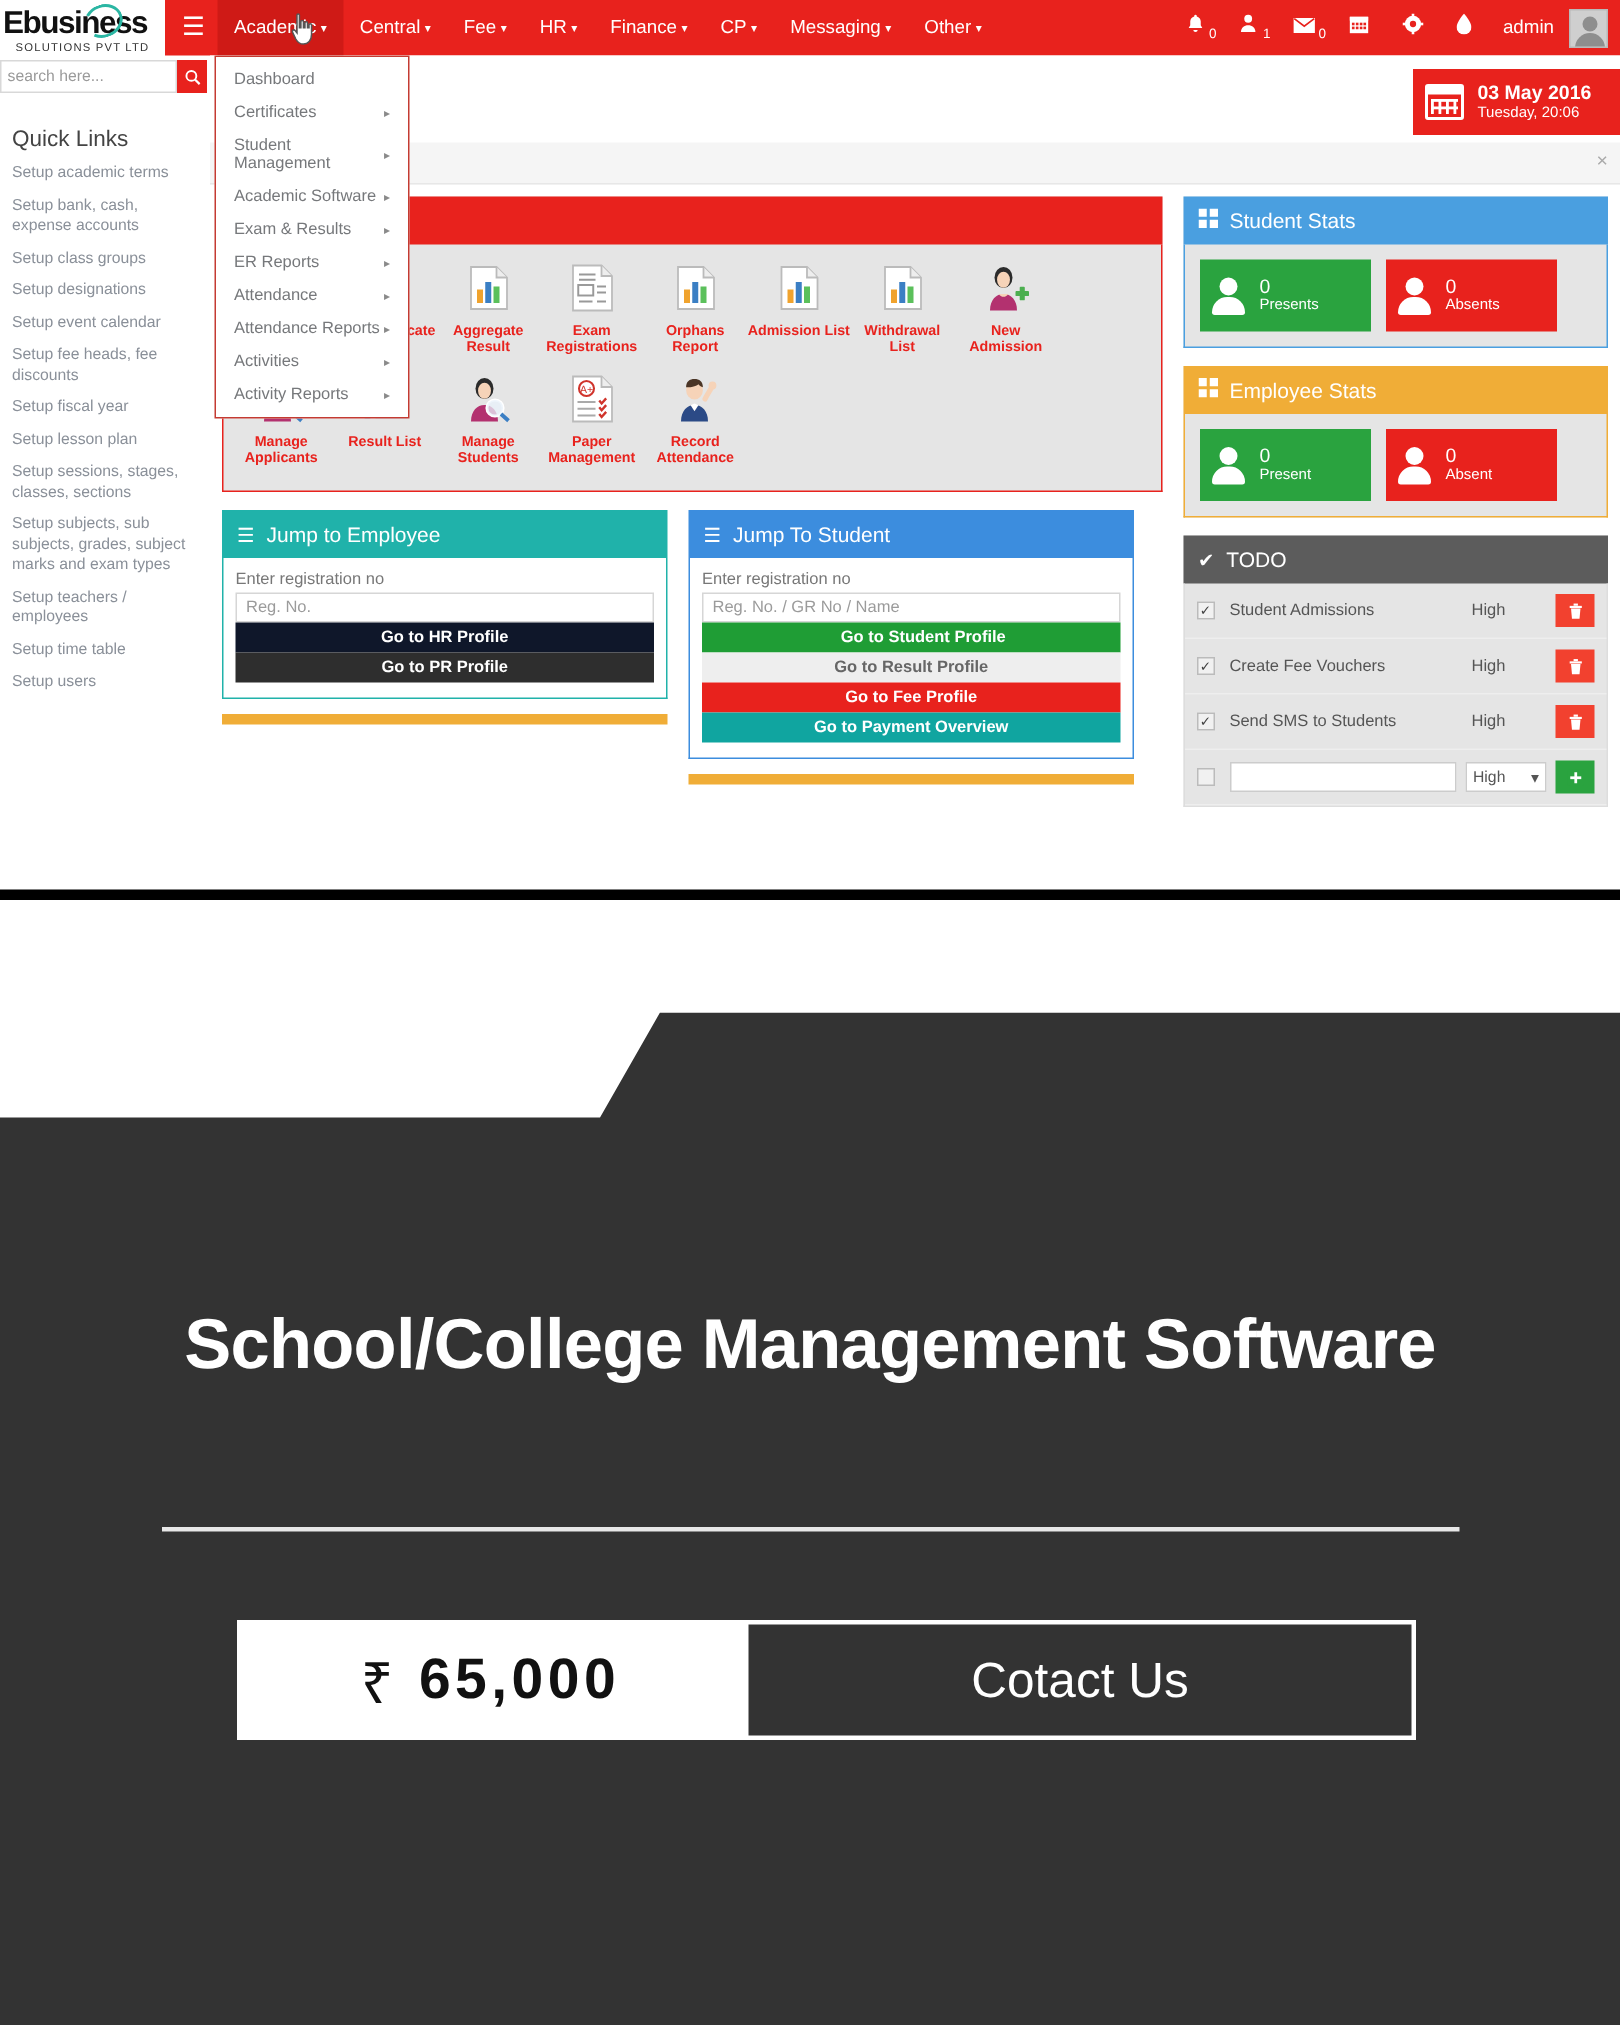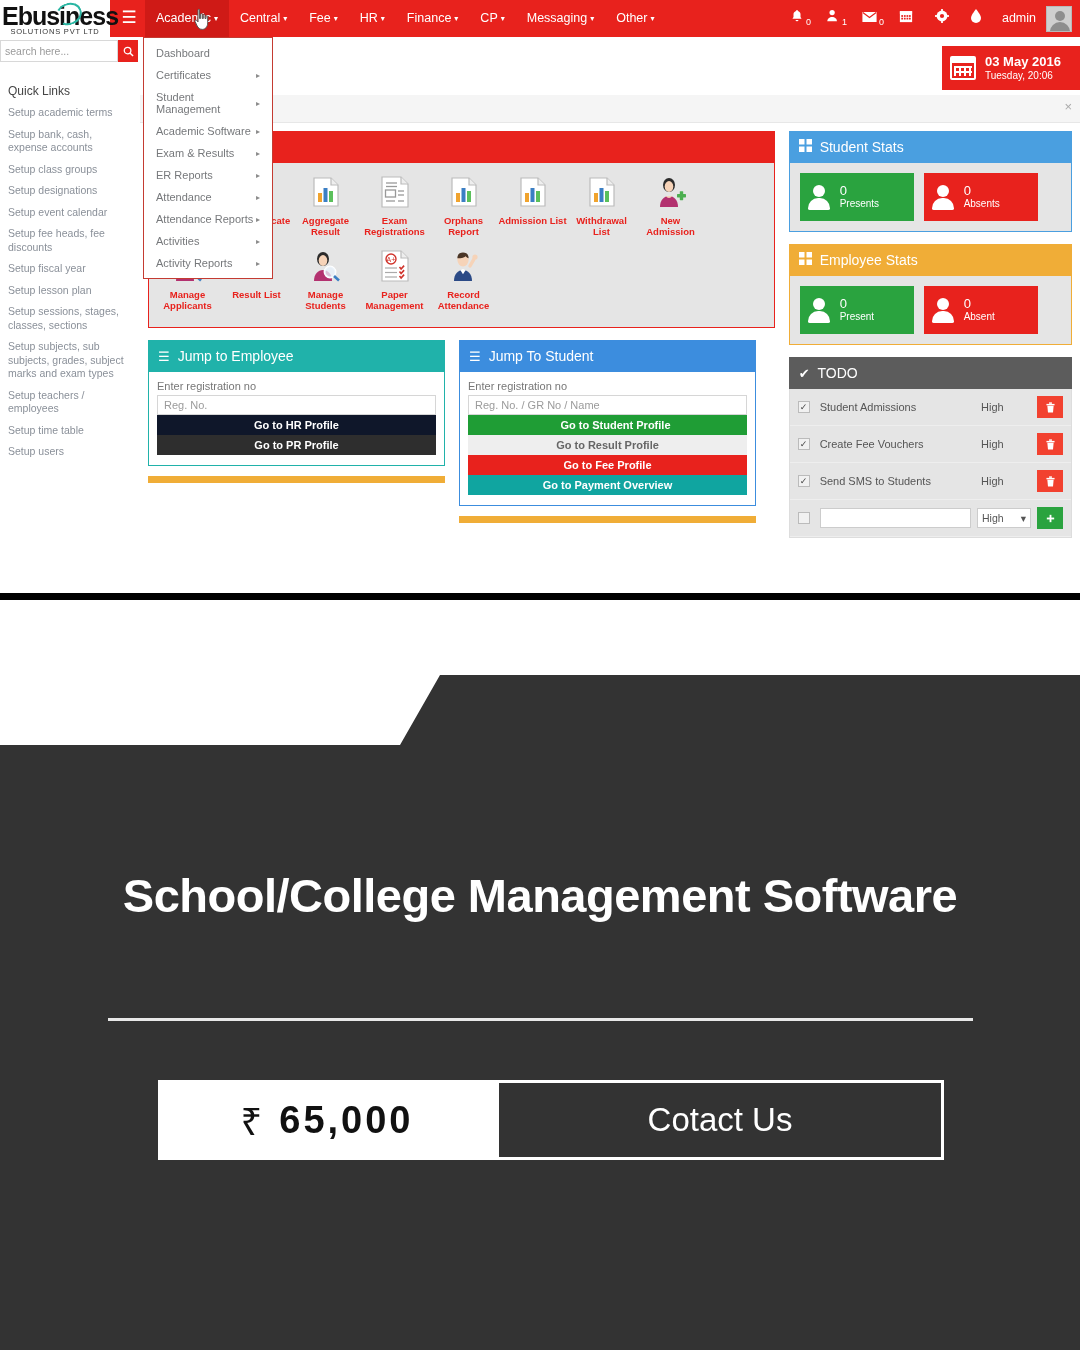--- a/index.html
+++ b/index.html
@@ -57,21 +57,21 @@
     content:""; position:absolute; left:3px; top:15px; width:20px; height:12px;
     border-radius:10px 10px 0 0; background:#8e8e8e;
   }
 
   
   .logo-panel {
     position:absolute; left:0; top:0; width:110px; height:72px;
     background:#fff; z-index:6; padding:3px 0 0 0;
   }
   .logo-main {
-    font-family:"Liberation Sans", sans-serif; font-weight:bold; font-size:25px;
+    font-family:"Liberation Sans", sans-serif; font-weight:bold; font-size:21px;
     color:#111; letter-spacing:-1px; line-height:26px; padding-left:2px;
   }
   .logo-sub {
     font-size:7.5px; color:#333; letter-spacing:0.8px; text-align:center;
     margin-top:-2px;
   }
   .logo-ring {
     position:absolute; left:56px; top:3px; width:26px; height:22px;
     border:2.5px solid #2bb6a3; border-radius:50%; border-left-color:transparent;
     transform:rotate(-20deg);
@@ -87,21 +87,21 @@
   .search-btn {
     width:20px; height:22px; background:#e8221d; color:#fff; font-size:11px;
     display:flex; align-items:center; justify-content:center;
   }
 
   
   .sidebar {
     position:absolute; left:0; top:72px; width:140px; height:528px;
     background:#fff; padding:6px 6px 0 6px; overflow:hidden;
   }
-  .sidebar-title { font-size:12px; color:#444; margin:6px 0 8px 2px; }
+  .sidebar-title { font-size:15px; color:#444; margin:6px 0 8px 2px; }
   .ql-item {
     font-size:10.5px; color:#8a9099; line-height:13.5px;
     margin-bottom:8px; padding-left:2px;
   }
 
   
   .content {
     position:absolute; left:140px; top:37px; width:940px; height:563px;
     background:#fff;
   }

